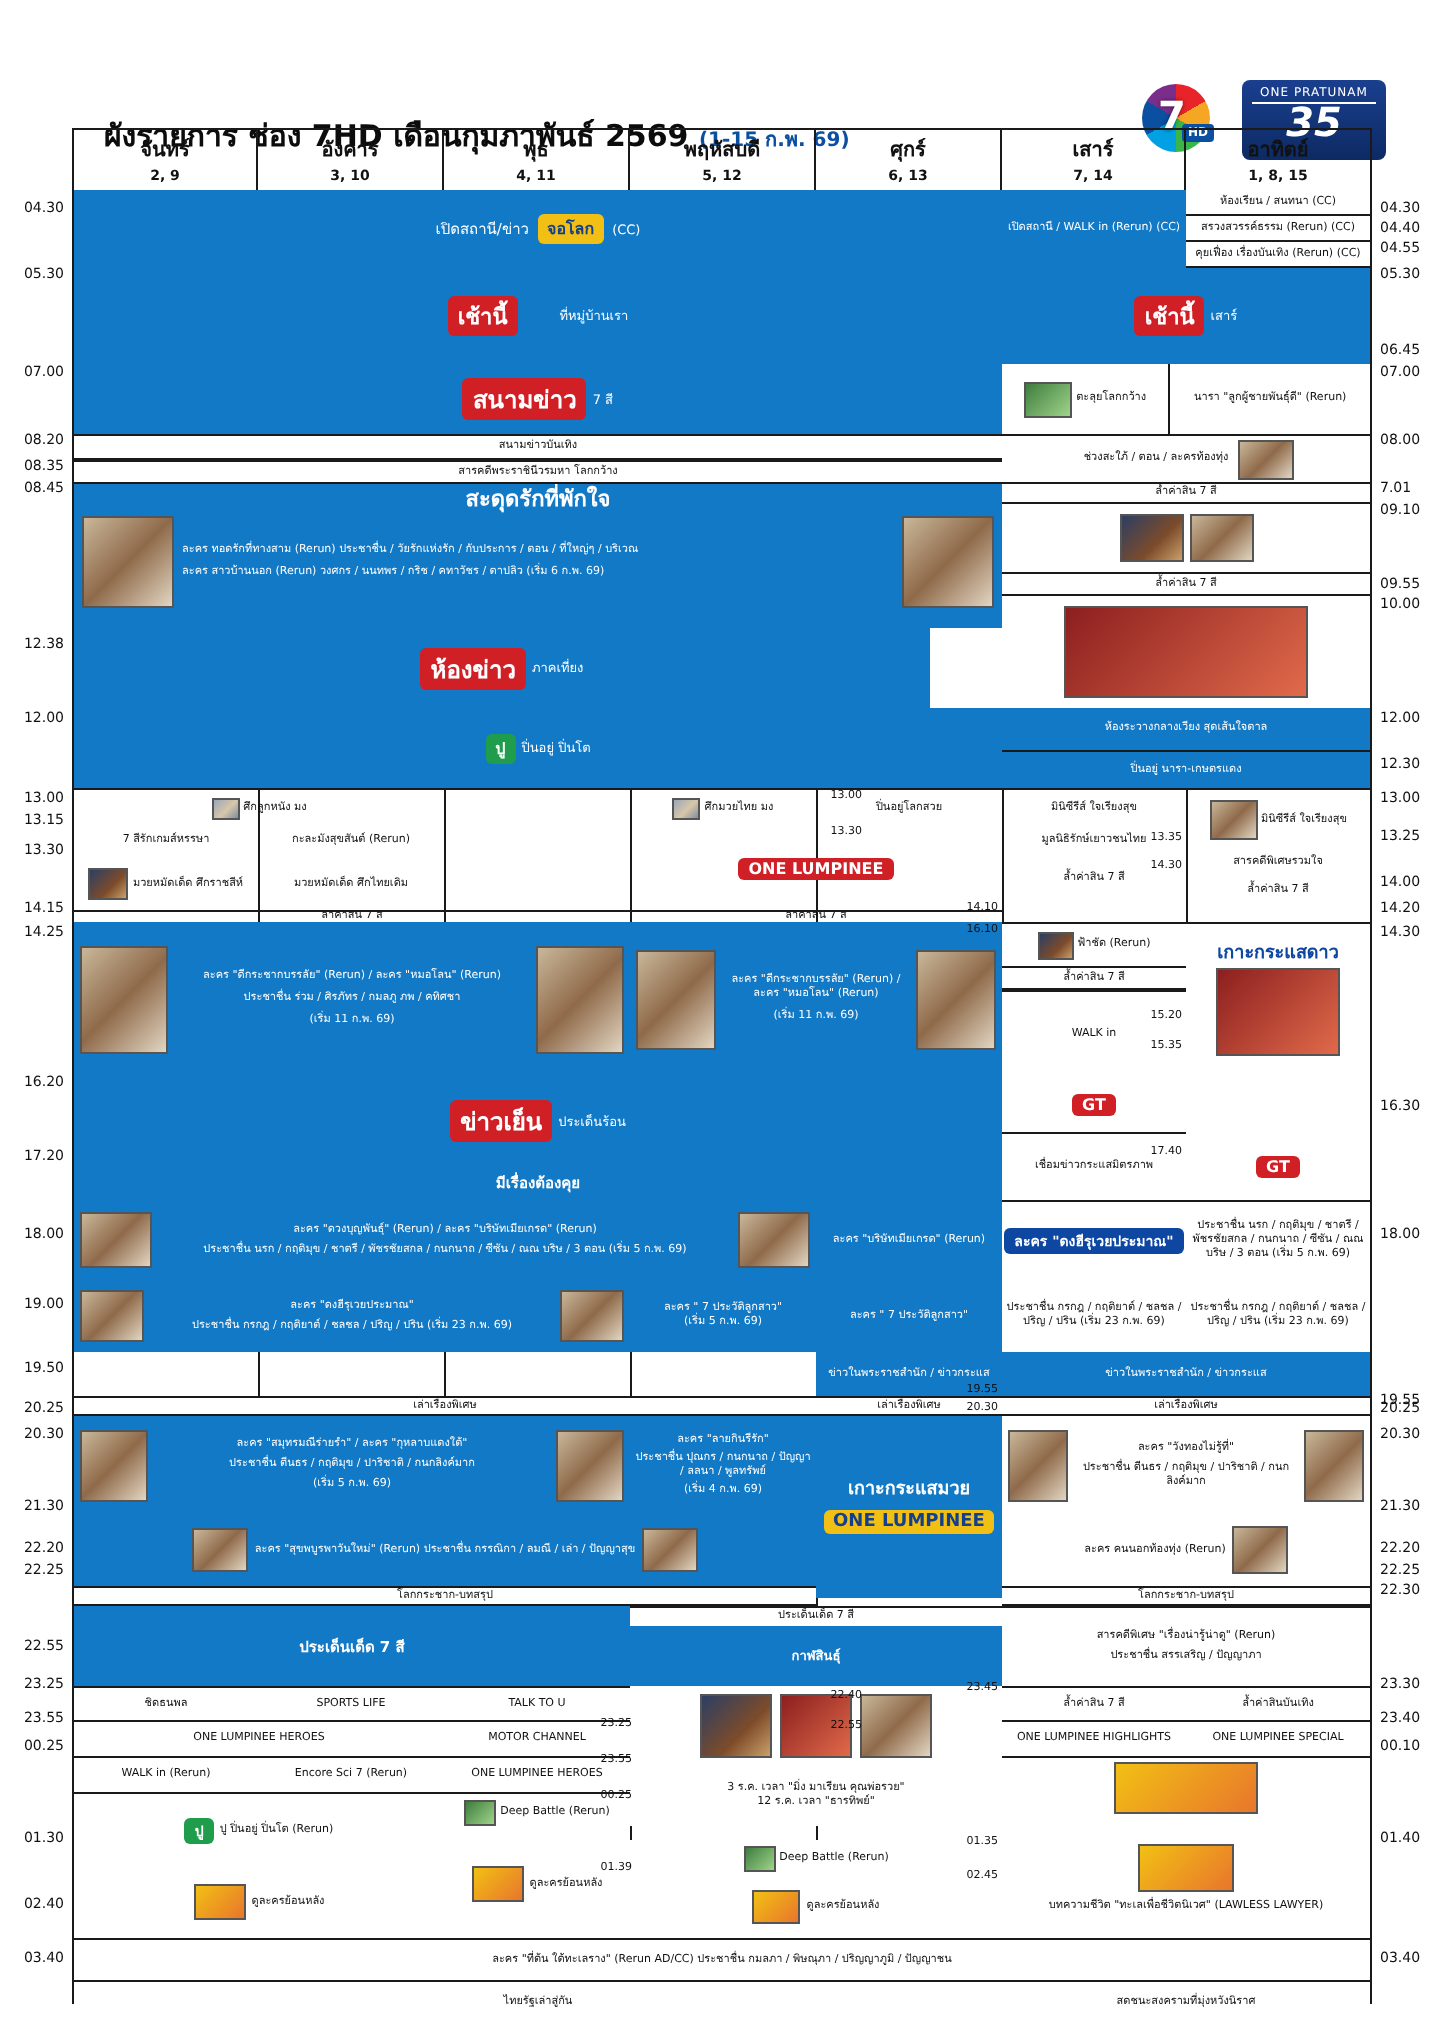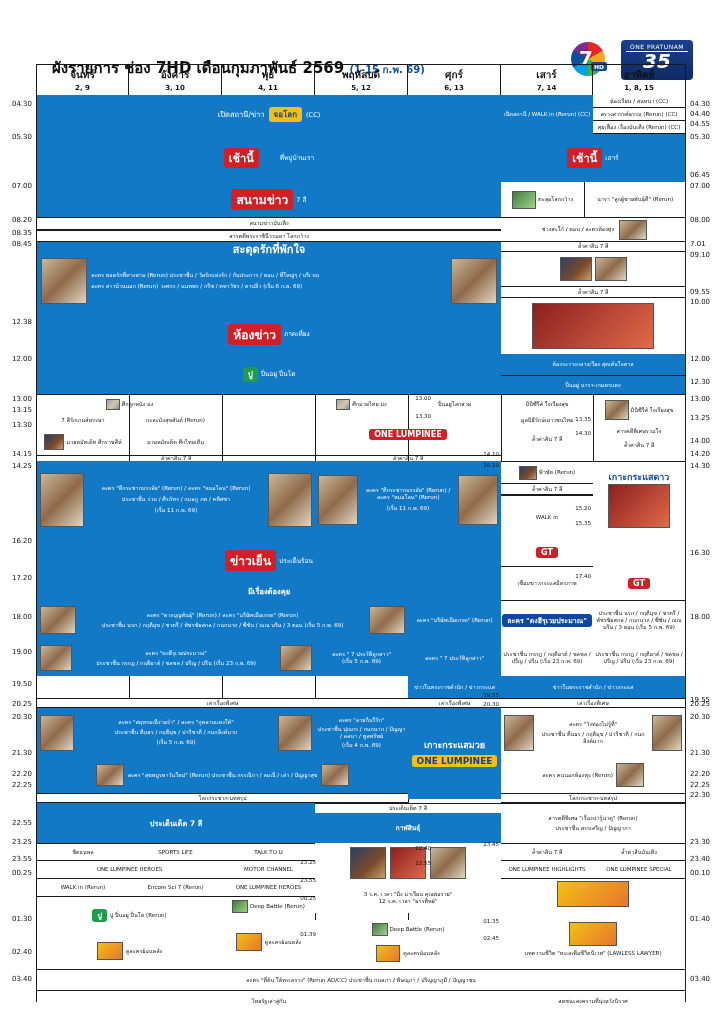--- a/index.html
+++ b/index.html
@@ -296,21 +296,21 @@
       <span class="thumb tv" style="width:30px;height:22px;margin-right:3px"></span>
       <span class="thumb ppl" style="width:30px;height:22px"></span>
     </div>
     <div class="blk white ctr bt bb" style="left:464px;top:221px;width:184px;height:12px">
       <span class="t6">ล้ำค่าสิน 7 สี</span>
     </div>
     <div class="blk white ctr" style="left:464px;top:233px;width:184px;height:56px">
       <span class="thumb red" style="width:120px;height:44px"></span>
     </div>
 
-    <div class="blk blue ctr" style="left:0;top:249px;width:464px;height:40px">
+    <div class="blk blue ctr" style="left:0;top:249px;width:428px;height:40px">
       <span class="plogo lg-red" style="font-size:12px">ห้องข่าว</span>
       <span class="t7" style="margin-left:3px">ภาคเที่ยง</span>
     </div>
 
     <div class="blk blue ctr" style="left:0;top:289px;width:464px;height:40px">
       <span class="plogo lg-grn">ปู</span>
       <span class="t7" style="margin-left:3px">ปิ่นอยู่ ปิ่นโต</span>
     </div>
     <div class="blk blue ctr col bb" style="left:464px;top:289px;width:184px;height:22px">
       <span class="t6">ห้องระวางกลางเวียง สุดเส้นใจตาล</span>

